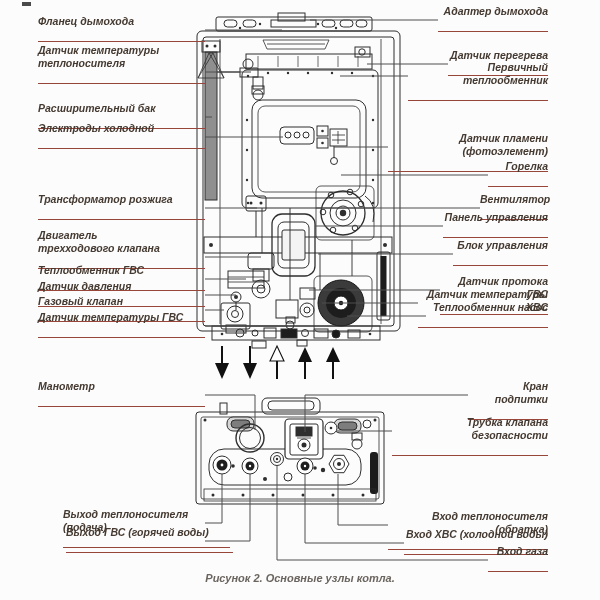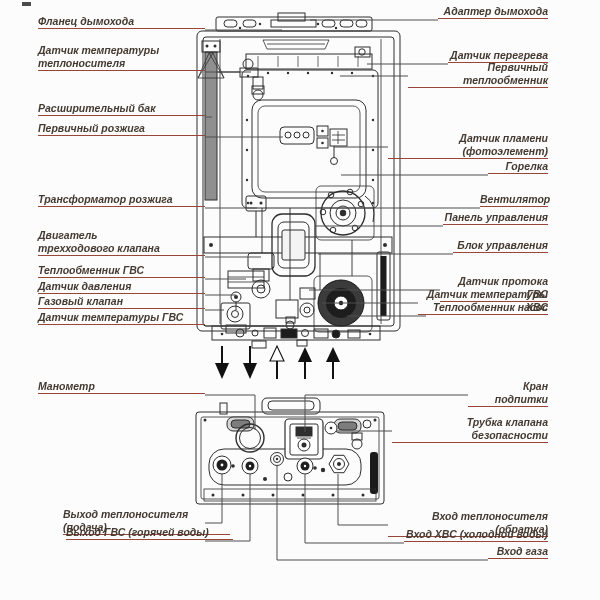--- a/index.html
+++ b/index.html
@@ -1,20 +1,20 @@
 <!DOCTYPE html>
 <html><head>
 <meta charset="utf-8">
 <style>
   html,body{margin:0;padding:0;background:#ffffff;}
   #page{position:relative;width:600px;height:600px;background:#fcfcfc;overflow:hidden;
         font-family:"Liberation Sans",sans-serif;}
   #diagram-svg{position:absolute;left:0;top:0;}
   .lbl{position:absolute;font-style:italic;font-weight:700;font-size:10.5px;line-height:13px;
-       color:#453a31;padding-bottom:0;border-bottom:1.5px solid #99463a;white-space:pre-line;}
+       color:#453a31;padding-bottom:13px;border-bottom:1.5px solid #99463a;white-space:pre-line;}
   .lbl.right{text-align:right;}
   #caption{position:absolute;left:150px;top:572px;width:300px;text-align:center;
            font-style:italic;font-weight:700;font-size:11px;color:#6b655f;}
 </style>
 </head>
 <body>
 
 <div id="page">
 
   <svg id="diagram-svg" width="600" height="600" viewBox="0 0 600 600">
@@ -353,21 +353,21 @@
       <path d="M305,474 V543 H404"></path>
       <path d="M277,466 V560 H488"></path>
     </g>
   </svg>
 
   <div id="labels">
       <div class="lbl" style="top: 15px; width: 167px; left: 38px;">Фланец дымохода</div>
       <div class="lbl" style="top: 44px; width: 167px; left: 38px;">Датчик температуры
 теплоносителя</div>
       <div class="lbl" style="top: 102px; width: 167px; left: 38px;">Расширительный бак</div>
-      <div class="lbl" style="top: 122px; width: 167px; left: 38px;">Первичный розжига</div>
+      <div class="lbl" style="top: 122px; width: 167px; left: 38px;">Электроды холодной</div>
       <div class="lbl" style="top: 193px; width: 167px; left: 38px;">Трансформатор розжига</div>
       <div class="lbl" style="top: 229px; width: 167px; left: 38px;">Двигатель
 трехходового клапана</div>
       <div class="lbl" style="top: 264px; width: 167px; left: 38px;">Теплообменник ГВС</div>
       <div class="lbl" style="top: 280px; width: 167px; left: 38px;">Датчик давления</div>
       <div class="lbl" style="top: 295px; width: 167px; left: 38px;">Газовый клапан</div>
       <div class="lbl" style="top: 311px; width: 167px; left: 38px;">Датчик температуры ГВС</div>
       <div class="lbl" style="top: 380px; width: 167px; left: 38px;">Манометр</div>
       <div class="lbl" style="top: 508px; width: 167px; left: 38px; margin-left: 25px;">Выход теплоносителя (подача)</div>
       <div class="lbl" style="top: 526px; width: 167px; left: 38px; margin-left: 28px;">Выход ГВС (горячей воды)</div>
@@ -382,13 +382,14 @@
       <div class="lbl right" style="top: 275px; width: 108px; right: 52px;">Датчик протока ГВС</div>
       <div class="lbl right" style="top: 288px; width: 130px; right: 52px; text-align: right;">Датчик температуры ХВС</div>
       <div class="lbl right" style="top: 301px; width: 122px; right: 52px;">Теплообменник насос</div>
       <div class="lbl right" style="top: 380px; width: 80px; right: 52px;">Кран подпитки</div>
       <div class="lbl right" style="top: 416px; width: 156px; right: 52px;">Трубка клапана безопасности</div>
       <div class="lbl right" style="top: 510px; width: 160px; right: 52px;">Вход теплоносителя (обратка)</div>
       <div class="lbl right" style="top: 528px; width: 144px; right: 52px;">Вход ХВС (холодной воды)</div>
       <div class="lbl right" style="top: 545px; width: 60px; right: 52px;">Вход газа</div>
     </div>
 
+  <div id="caption">Рисунок 2.  Основные узлы котла.</div>
 </div>
 
 </body></html>

